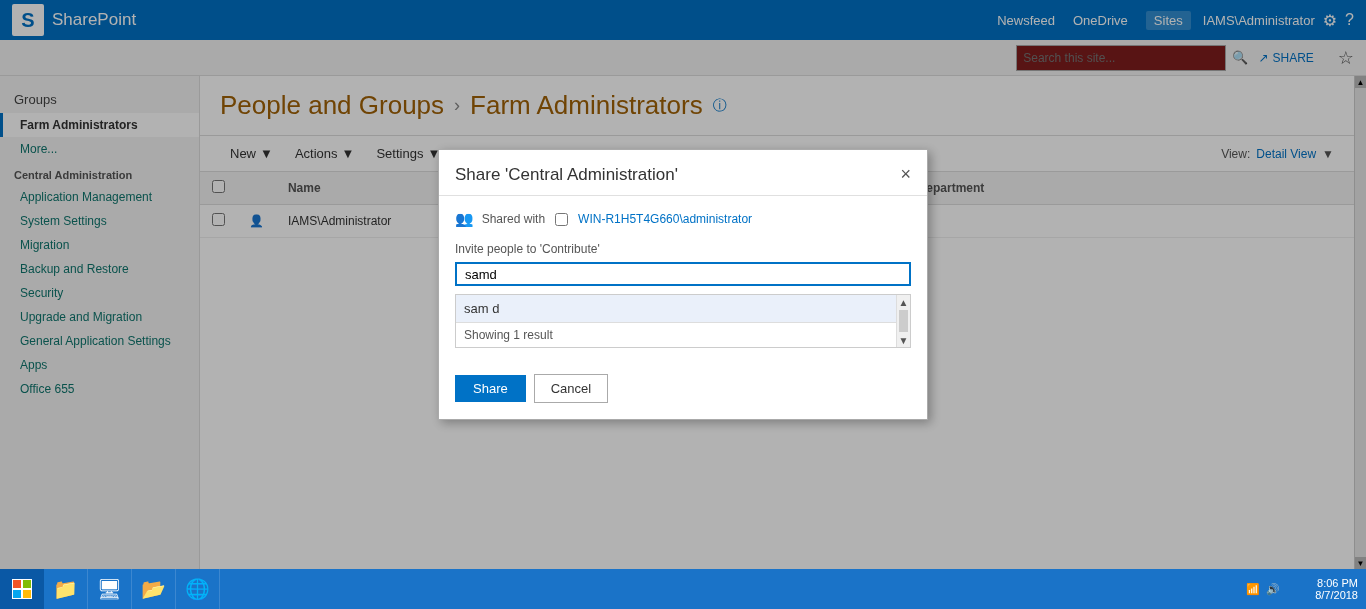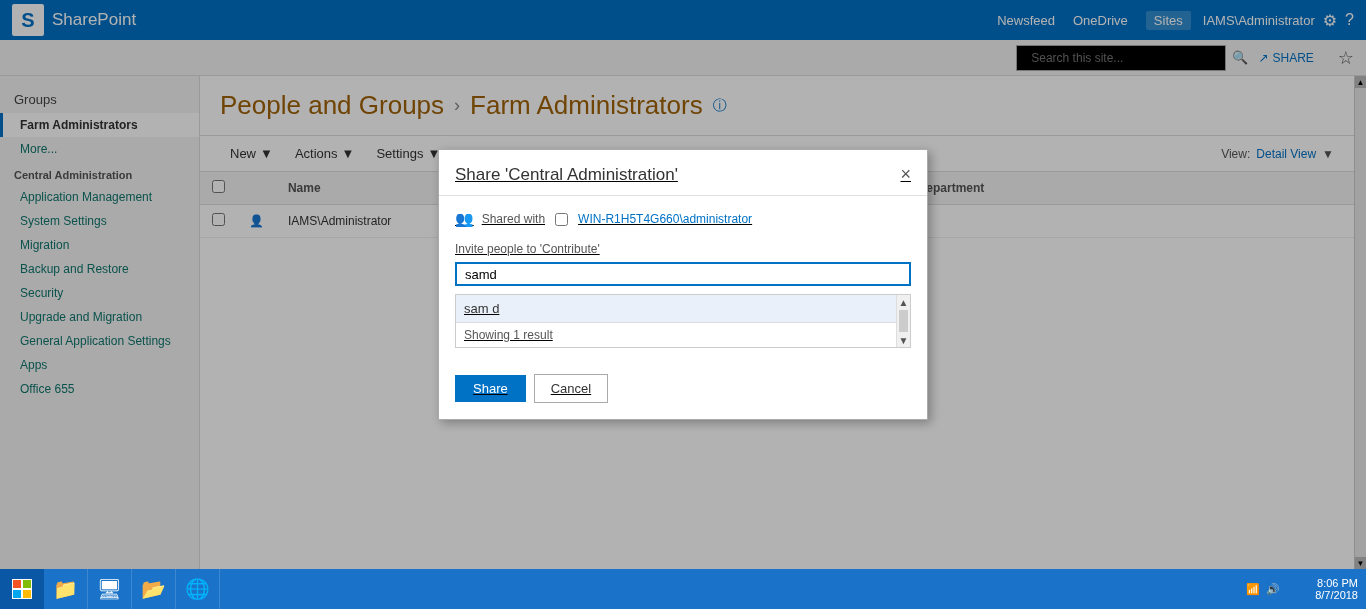--- a/index.html
+++ b/index.html
@@ -102,24 +102,24 @@
     }
     .search-area {
       display: flex;
       align-items: center;
       gap: 6px;
     }
     .search-input-top {
       border: 1px solid #aaa;
       height: 26px;
       width: 210px;
-      padding: 2px 14px;
+      padding: 2px 6px;
       font-size: 12px;
       color: #999;
-      background: #000000;
+      background: #7f1d1d;
     }
     .search-icon-top {
       cursor: pointer;
       color: #555;
     }
 
     
     .sidebar {
       width: 200px;
       background: #f4f4f4;
@@ -249,21 +249,20 @@
 
     
     .modal-overlay {
       position: fixed;
       top: 0; left: 0; right: 0; bottom: 40px;
       background: rgba(0,0,0,0.3);
       display: flex;
       align-items: center;
       justify-content: center;
       z-index: 1000;
-      text-decoration: underline;
     }
     .modal {
       background: white;
       width: 490px;
       border: 1px solid #aaa;
       box-shadow: 3px 3px 10px rgba(0,0,0,0.3);
       padding: 0;
     }
     .modal-header {
       display: flex;

